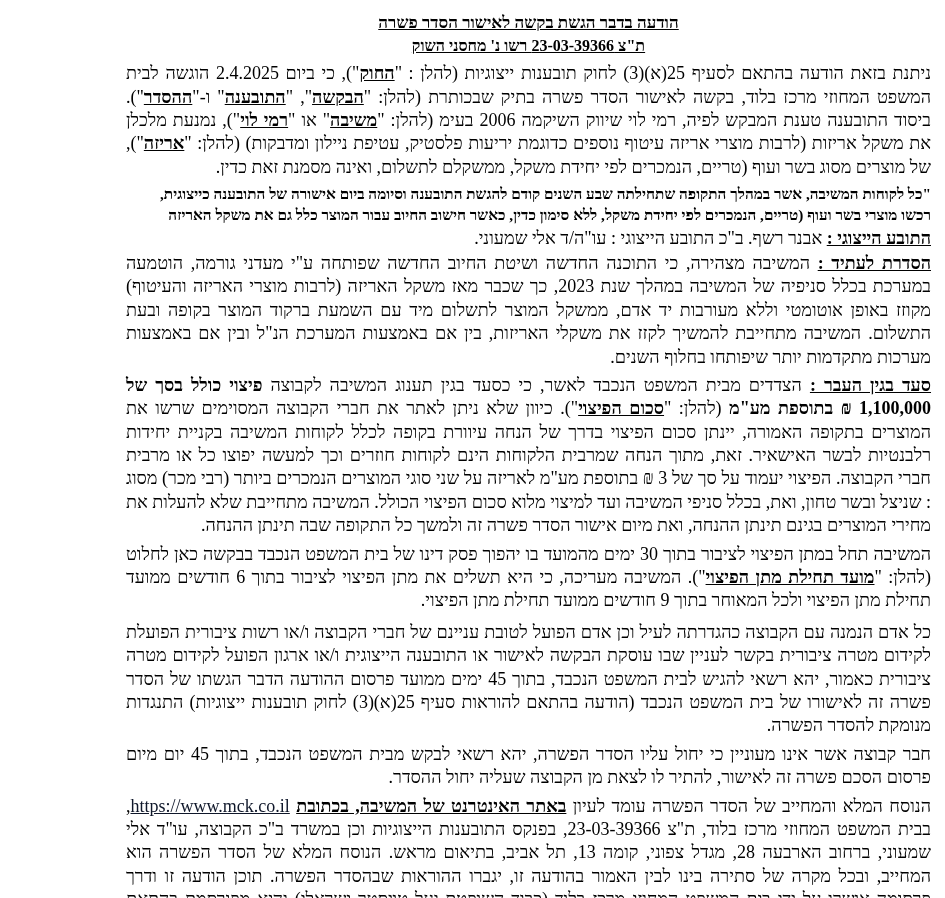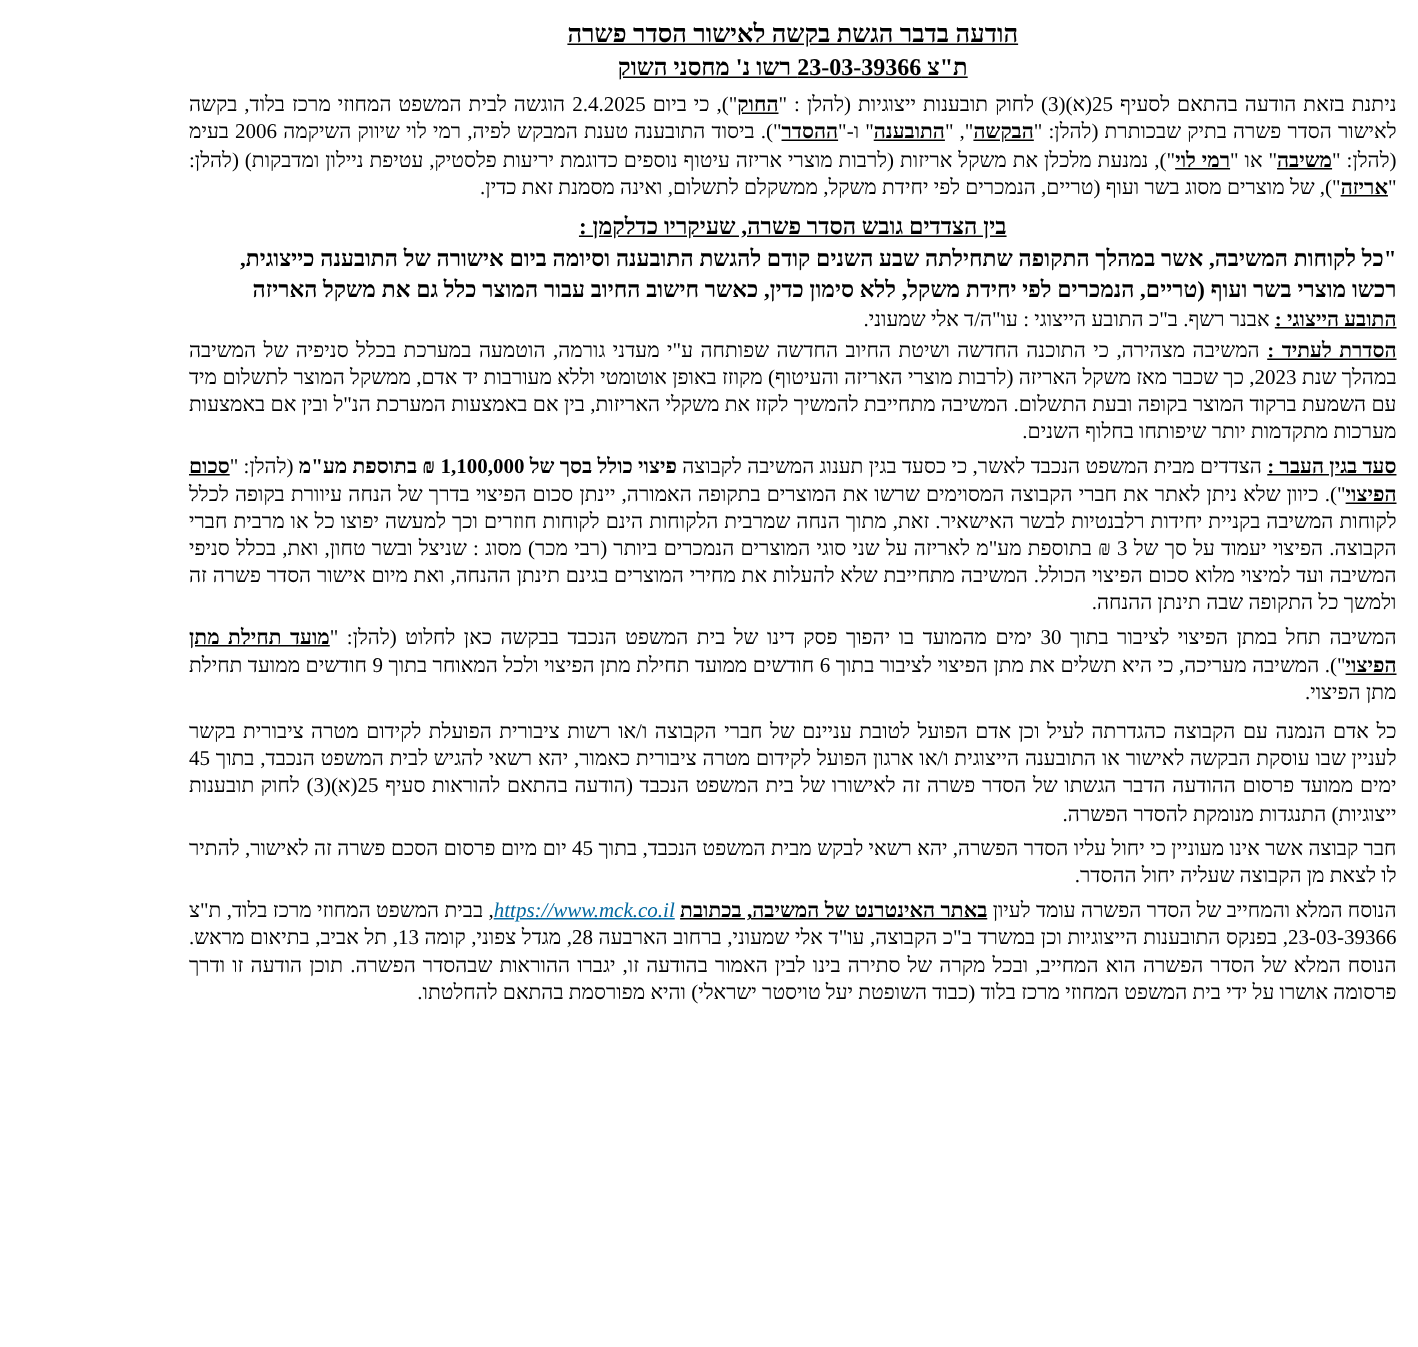--- a/index.html
+++ b/index.html
@@ -32,21 +32,21 @@
   }
   .case-line {
     text-align: center;
     font-weight: bold;
     font-size: 16px;
     text-decoration: underline;
     margin: 0 0 7px 0;
   }
   p.para {
     margin: 0 0 2px 0;
-    font-size: 14px;
+    font-size: 18px;
     line-height: 1.30;
     text-align: justify;
     text-justify: inter-word;
   }
   .b { font-weight: bold; }
   .u { text-decoration: underline; }
   .bu { font-weight: bold; text-decoration: underline; }
   .center-bold-u {
     text-align: center;
     font-weight: bold;
@@ -55,39 +55,37 @@
     margin: 3px 0 2px 0;
   }
   .quote-block p {
     margin: 0 0 1px 0;
     font-weight: bold;
     font-size: 15.3px;
     line-height: 1.32;
     text-align: justify;
   }
   a.link {
-    color: #0369a1;
+    color: #0f172a;
     text-decoration: underline;
-    font-style: italic;
   }
   .small-gap { height: 3px; }
 </style>
 </head>
 <body>
 
 <div class="page">
 
   <div class="doc-title">הודעה בדבר הגשת בקשה לאישור הסדר פשרה</div>
   <div class="case-line">ת"צ 23-03-39366 רשו נ' מחסני השוק</div>
 
   <p class="para"><span>ניתנת בזאת הודעה בהתאם לסעיף 25(א)(3) לחוק תובענות ייצוגיות (להלן : "</span><span class="bu">החוק</span><span>"), כי ביום 2.4.2025 הוגשה לבית המשפט המחוזי מרכז בלוד, בקשה לאישור הסדר פשרה בתיק שבכותרת (להלן: "</span><span class="bu">הבקשה</span><span>", "</span><span class="bu">התובענה</span><span>" ו-"</span><span class="bu">ההסדר</span><span>"). ביסוד התובענה טענת המבקש לפיה, רמי לוי שיווק השיקמה 2006 בעימ (להלן: "</span><span class="bu">משיבה</span><span>" או "</span><span class="bu">רמי לוי</span><span>"), נמנעת מלכלן את משקל אריזות (לרבות מוצרי אריזה עיטוף נוספים כדוגמת יריעות פלסטיק, עטיפת ניילון ומדבקות) (להלן: "</span><span class="bu">אריזה</span><span>"), של מוצרים מסוג בשר ועוף (טריים, הנמכרים לפי יחידת משקל, ממשקלם לתשלום, ואינה מסמנת זאת כדין.</span></p>
 
   <div class="small-gap"></div>
 
-  <div class="center-bold-u">בין הצדדים גובש הסדר פשרה, שעיקריו כדלקמן :</div>
 
 
   <div class="quote-block">
     <p>"כל לקוחות המשיבה, אשר במהלך התקופה שתחילתה שבע השנים קודם להגשת התובענה וסיומה ביום אישורה של התובענה כייצוגית,</p>
     <p>רכשו מוצרי בשר ועוף (טריים, הנמכרים לפי יחידת משקל, ללא סימון כדין, כאשר חישוב החיוב עבור המוצר כלל גם את משקל האריזה</p>
   </div>
 
   <p class="para"><span class="bu">התובע הייצוגי :</span> <span>אבנר רשף. ב"כ התובע הייצוגי : עו"ה/ד אלי שמעוני.</span></p>
 
 

